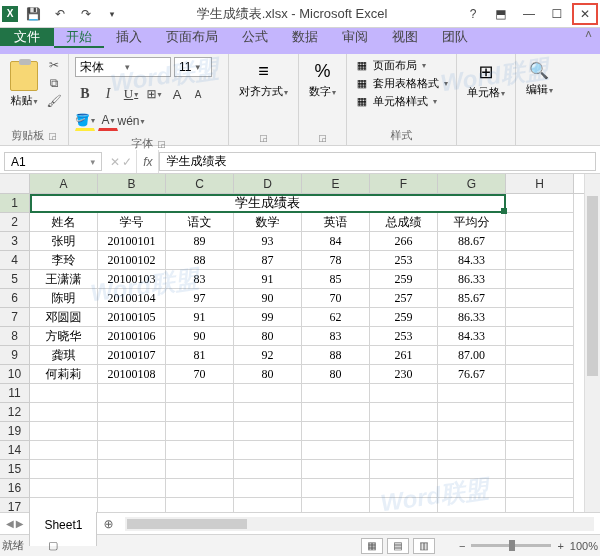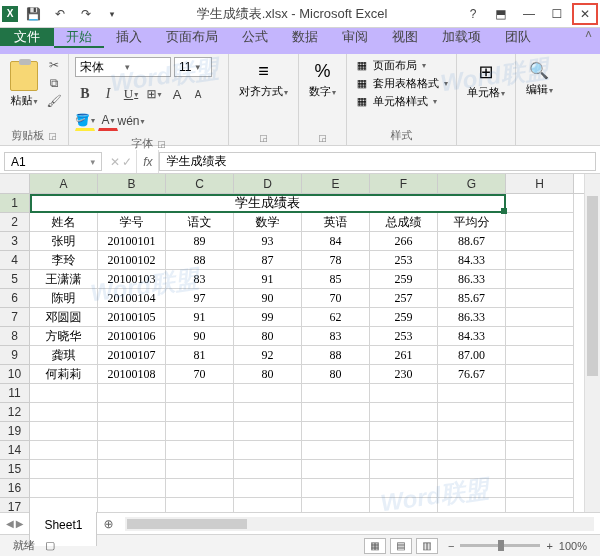--- a/index.html
+++ b/index.html
@@ -80,21 +80,21 @@
 
 
 .sheet-bar { height: 22px; border-top: 1px solid #d4d4d4; display: flex; align-items: center; background: #fff; }
 .sheet-nav { display: flex; gap: 2px; padding: 0 6px; color: #888; font-size: 10px; }
 .sheet-tab { padding: 14px 14px; border: 1px solid #ccc; border-bottom: none; background: #fff; font-size: 12px; border-top: 2px solid #217346; }
 .sheet-add { width: 22px; display: flex; align-items: center; justify-content: center; color: #666; }
 .hscroll { flex: 1; height: 14px; margin: 0 6px; background: #f0f0f0; position: relative; }
 .hthumb { position: absolute; left: 2px; top: 2px; bottom: 2px; width: 120px; background: #cdcdcd; }
 
 
-.status-bar { height: 22px; background: #f3f3f3; border-top: 1px solid #d4d4d4; display: flex; align-items: center; padding: 0 13px; font-size: 11px; color: #555; gap: 10px; }
+.status-bar { height: 22px; background: #f3f3f3; border-top: 1px solid #d4d4d4; display: flex; align-items: center; padding: 0 2px; font-size: 11px; color: #555; gap: 24px; }
 .status-spacer { flex: 1; }
 .view-btns { display: flex; gap: 4px; }
 .view-btn { width: 22px; height: 16px; border: 1px solid #bbb; background: #fff; display: flex; align-items: center; justify-content: center; font-size: 10px; }
 .zoom { display: flex; align-items: center; gap: 6px; }
 .zoom-slider { width: 80px; height: 3px; background: #bbb; position: relative; }
 .zoom-thumb { position: absolute; left: 38px; top: -4px; width: 6px; height: 11px; background: #888; }
 
 .watermark { position: absolute; color: rgba(60,120,200,0.12); font-size: 24px; font-style: italic; font-weight: bold; transform: rotate(-8deg); pointer-events: none; }
 </style>
 </head>
@@ -120,21 +120,20 @@
 
 <div class="ribbon-tabs">
   <div class="file-tab">文件</div>
   <div class="tab active">开始</div>
   <div class="tab">插入</div>
   <div class="tab">页面布局</div>
   <div class="tab">公式</div>
   <div class="tab">数据</div>
   <div class="tab">审阅</div>
   <div class="tab">视图</div>
-  <div class="tab">加载项</div>
   <div class="tab">团队</div>
   <div class="ribbon-collapse">˄</div>
 </div>
 
 <div class="ribbon">
 
   <div class="group">
     <div class="group-body">
       <div class="big-btn">
         <div class="clipboard-icon"></div>

